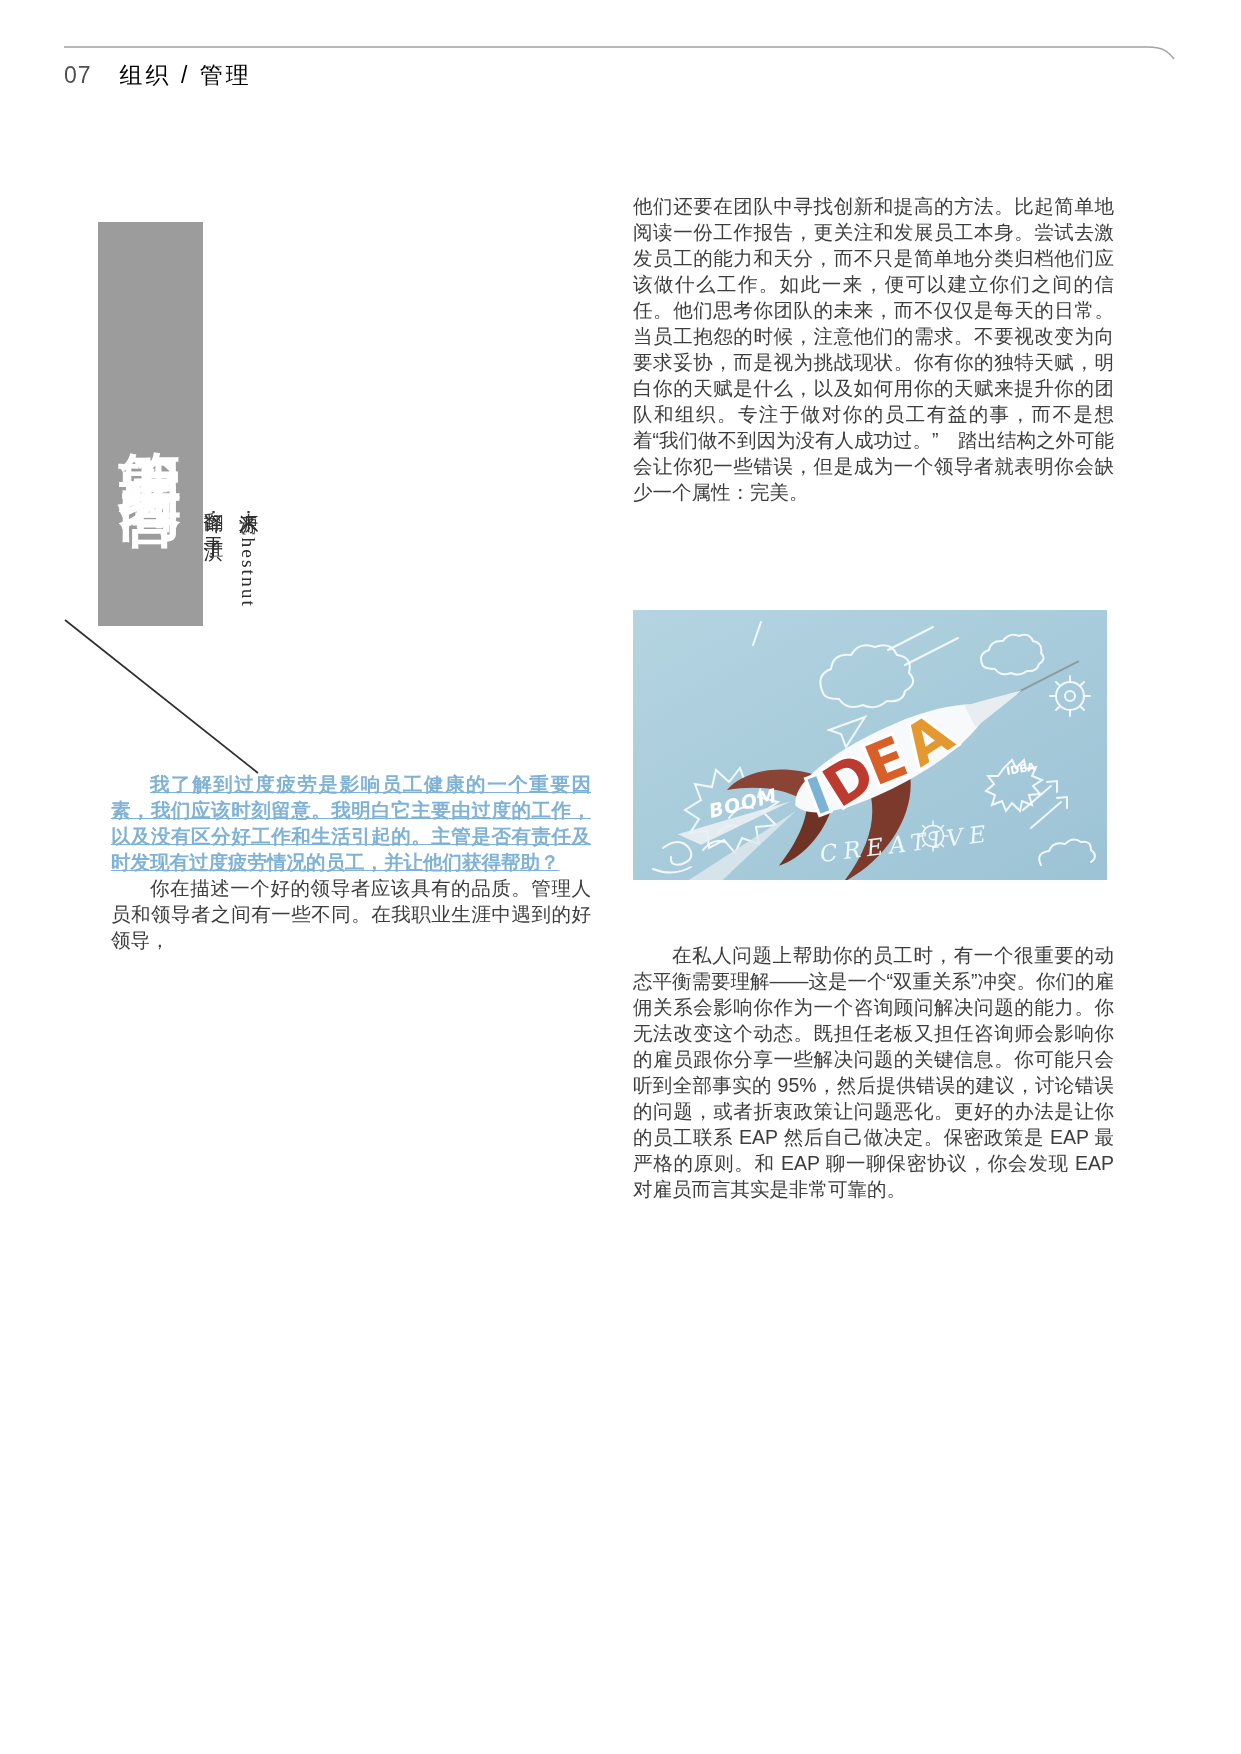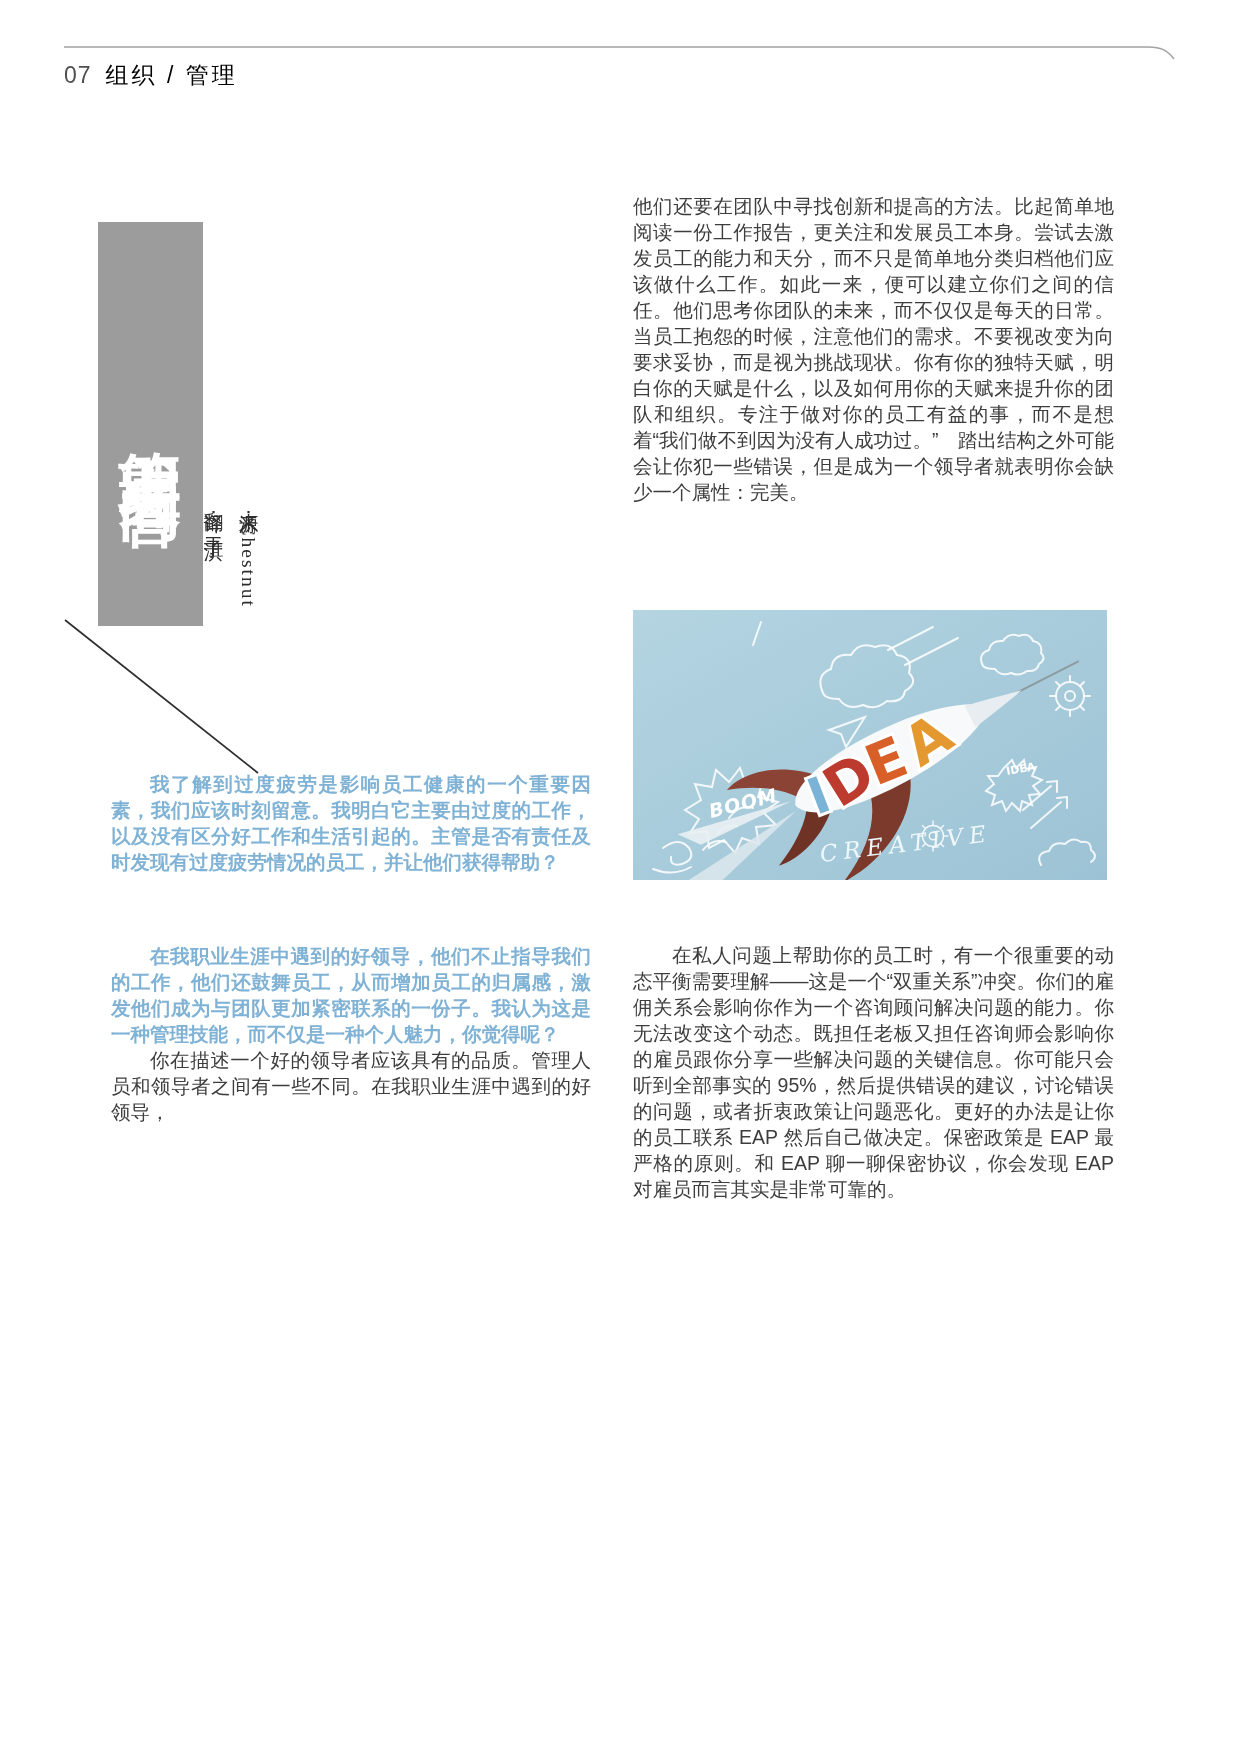--- a/index.html
+++ b/index.html
@@ -2,42 +2,42 @@
 <html><head>
 <meta charset="utf-8">
 <style>
   html,body { margin:0; padding:0; background:#ffffff; }
   .page {
     position:relative; width:1241px; height:1754px; background:#ffffff;
     font-family:"Liberation Sans","DejaVu Sans",sans-serif; overflow:hidden;
   }
   .header-rule { position:absolute; left:0; top:0; width:1241px; height:70px; }
   .header { position:absolute; left:64px; top:60px; font-size:23px; letter-spacing:3px; }
-  .pagenum { color:#4f4f4f; margin-right:14px; letter-spacing:1px; }
+  .pagenum { color:#4f4f4f; margin-right:28px; letter-spacing:1px; }
   .section { color:#000000; }
   .title-box {
     position:absolute; left:98px; top:222px; width:105px; height:404px;
     background:#9c9c9c; display:flex; align-items:center; justify-content:center;
   }
   .title-box span {
     writing-mode:vertical-rl; text-orientation:upright;
     color:#ffffff; font-size:62px; font-weight:bold; letter-spacing:9px; line-height:105px;
   }
   .credits {
     position:absolute; left:196px; top:497px; height:270px;
     writing-mode:vertical-rl; text-orientation:mixed;
     font-family:"Liberation Serif","DejaVu Serif",serif;
     font-size:19.5px; color:#2e2e2e; line-height:35px; letter-spacing:2px;
   }
   .diag { position:absolute; left:58px; top:612px; width:220px; height:175px; }
   .col { position:absolute; text-align:justify; font-size:19.5px; line-height:26px; color:#3d3d3d; }
   .col p { margin:0; }
   .left  { left:111px; top:771px;  width:480px; }
   .right { left:633px; top:193px;  width:481px; }
-  .q { color:#7fb2d4; font-weight:bold; }
+  .q { color:#7fb2d4; font-weight:bold;text-decoration:underline; }
   .indent { text-indent:2em; }
   .gap { margin-top:68px !important; }
   .photo { display:block; margin:105px 0 62px 0; }
 </style>
 </head>
 <body>
 
 <div class="page">
 
   <svg class="header-rule" viewBox="0 0 1241 70">
@@ -56,21 +56,20 @@
     <div>来源：Chestnut</div>
     <div>翻译：于子淇</div>
   </div>
 
   <svg class="diag" viewBox="0 0 220 175">
     <line x1="7" y1="8" x2="200" y2="161" stroke="#2f2f2f" stroke-width="1.7"></line>
   </svg>
 
   <div class="col left">
     <p class="q indent">我了解到过度疲劳是影响员工健康的一个重要因素，我们应该时刻留意。我明白它主要由过度的工作，以及没有区分好工作和生活引起的。主管是否有责任及时发现有过度疲劳情况的员工，并让他们获得帮助？</p>
-    <p class="q indent gap">在我职业生涯中遇到的好领导，他们不止指导我们的工作，他们还鼓舞员工，从而增加员工的归属感，激发他们成为与团队更加紧密联系的一份子。我认为这是一种管理技能，而不仅是一种个人魅力，你觉得呢？</p>
     <p class="indent">你在描述一个好的领导者应该具有的品质。管理人员和领导者之间有一些不同。在我职业生涯中遇到的好领导，</p>
   </div>
 
   <div class="col right">
     <p>他们还要在团队中寻找创新和提高的方法。比起简单地阅读一份工作报告，更关注和发展员工本身。尝试去激发员工的能力和天分，而不只是简单地分类归档他们应该做什么工作。如此一来，便可以建立你们之间的信任。他们思考你团队的未来，而不仅仅是每天的日常。当员工抱怨的时候，注意他们的需求。不要视改变为向要求妥协，而是视为挑战现状。你有你的独特天赋，明白你的天赋是什么，以及如何用你的天赋来提升你的团队和组织。专注于做对你的员工有益的事，而不是想着“我们做不到因为没有人成功过。”　踏出结构之外可能会让你犯一些错误，但是成为一个领导者就表明你会缺少一个属性：完美。</p>
 
     <svg class="photo" width="474" height="270" viewBox="0 0 474 270">
       <defs>
         <linearGradient id="bg" x1="0" y1="0" x2="1" y2="1">
           <stop offset="0" stop-color="#b4d4e1"></stop>

